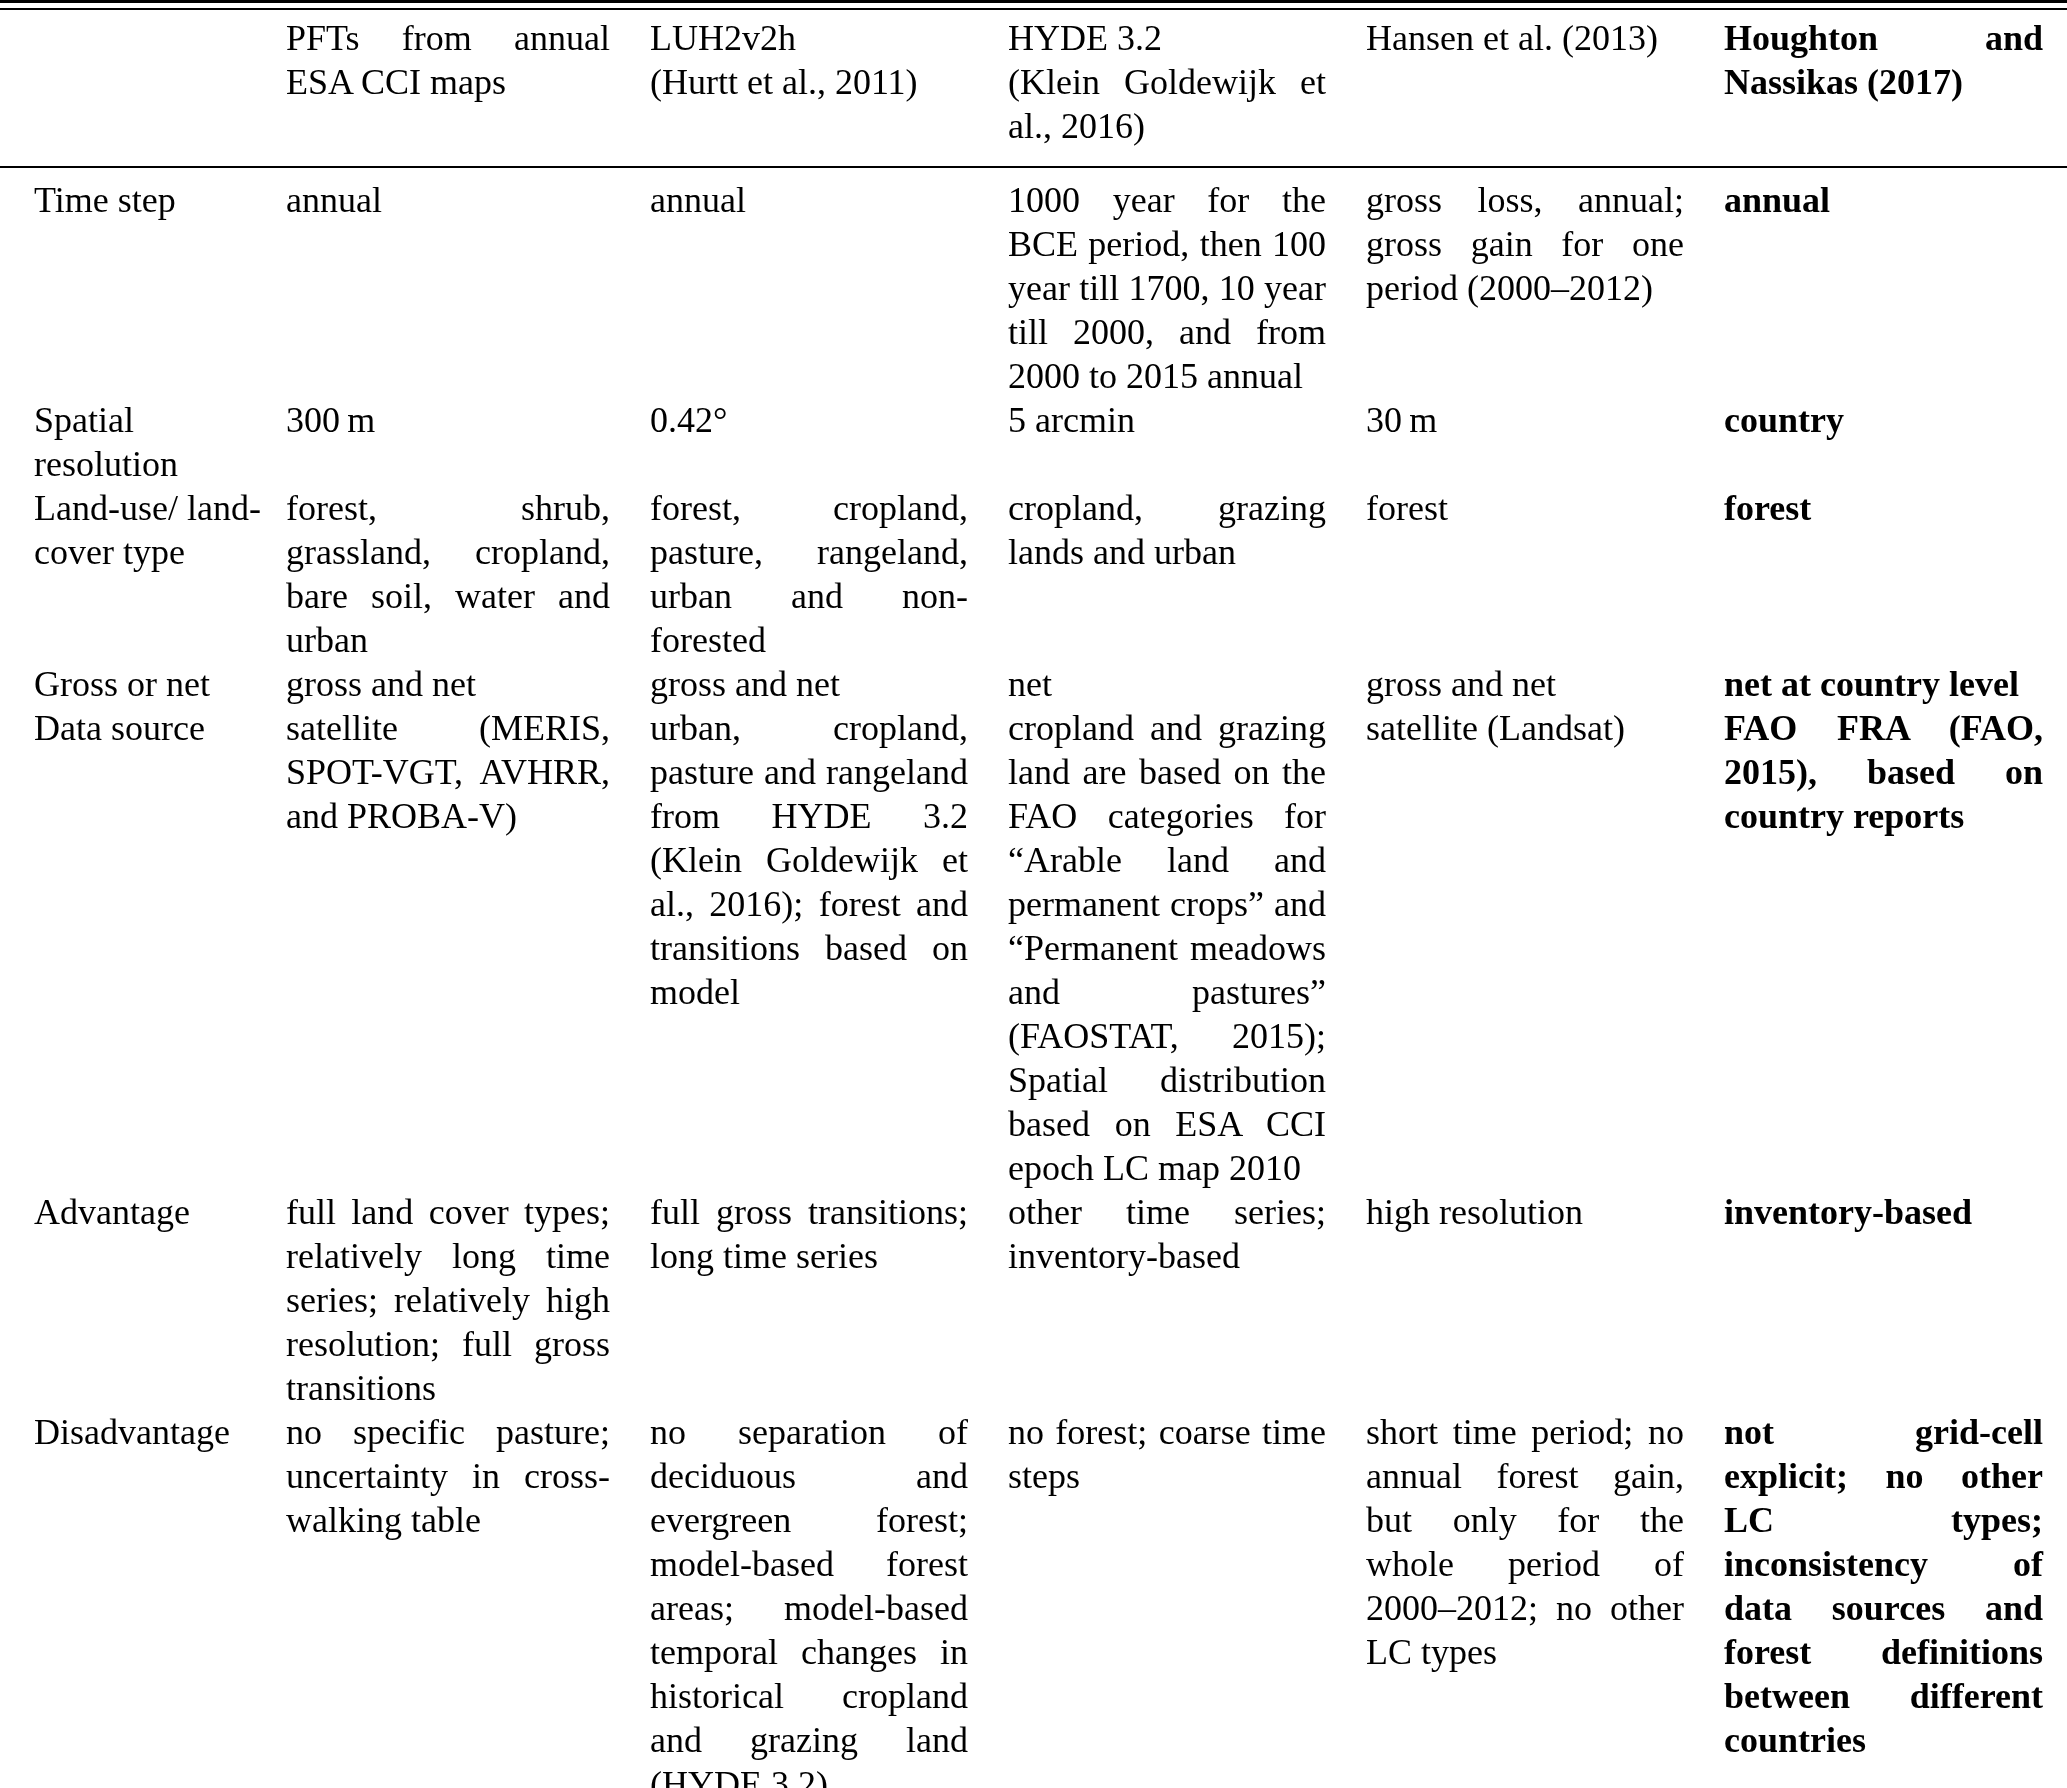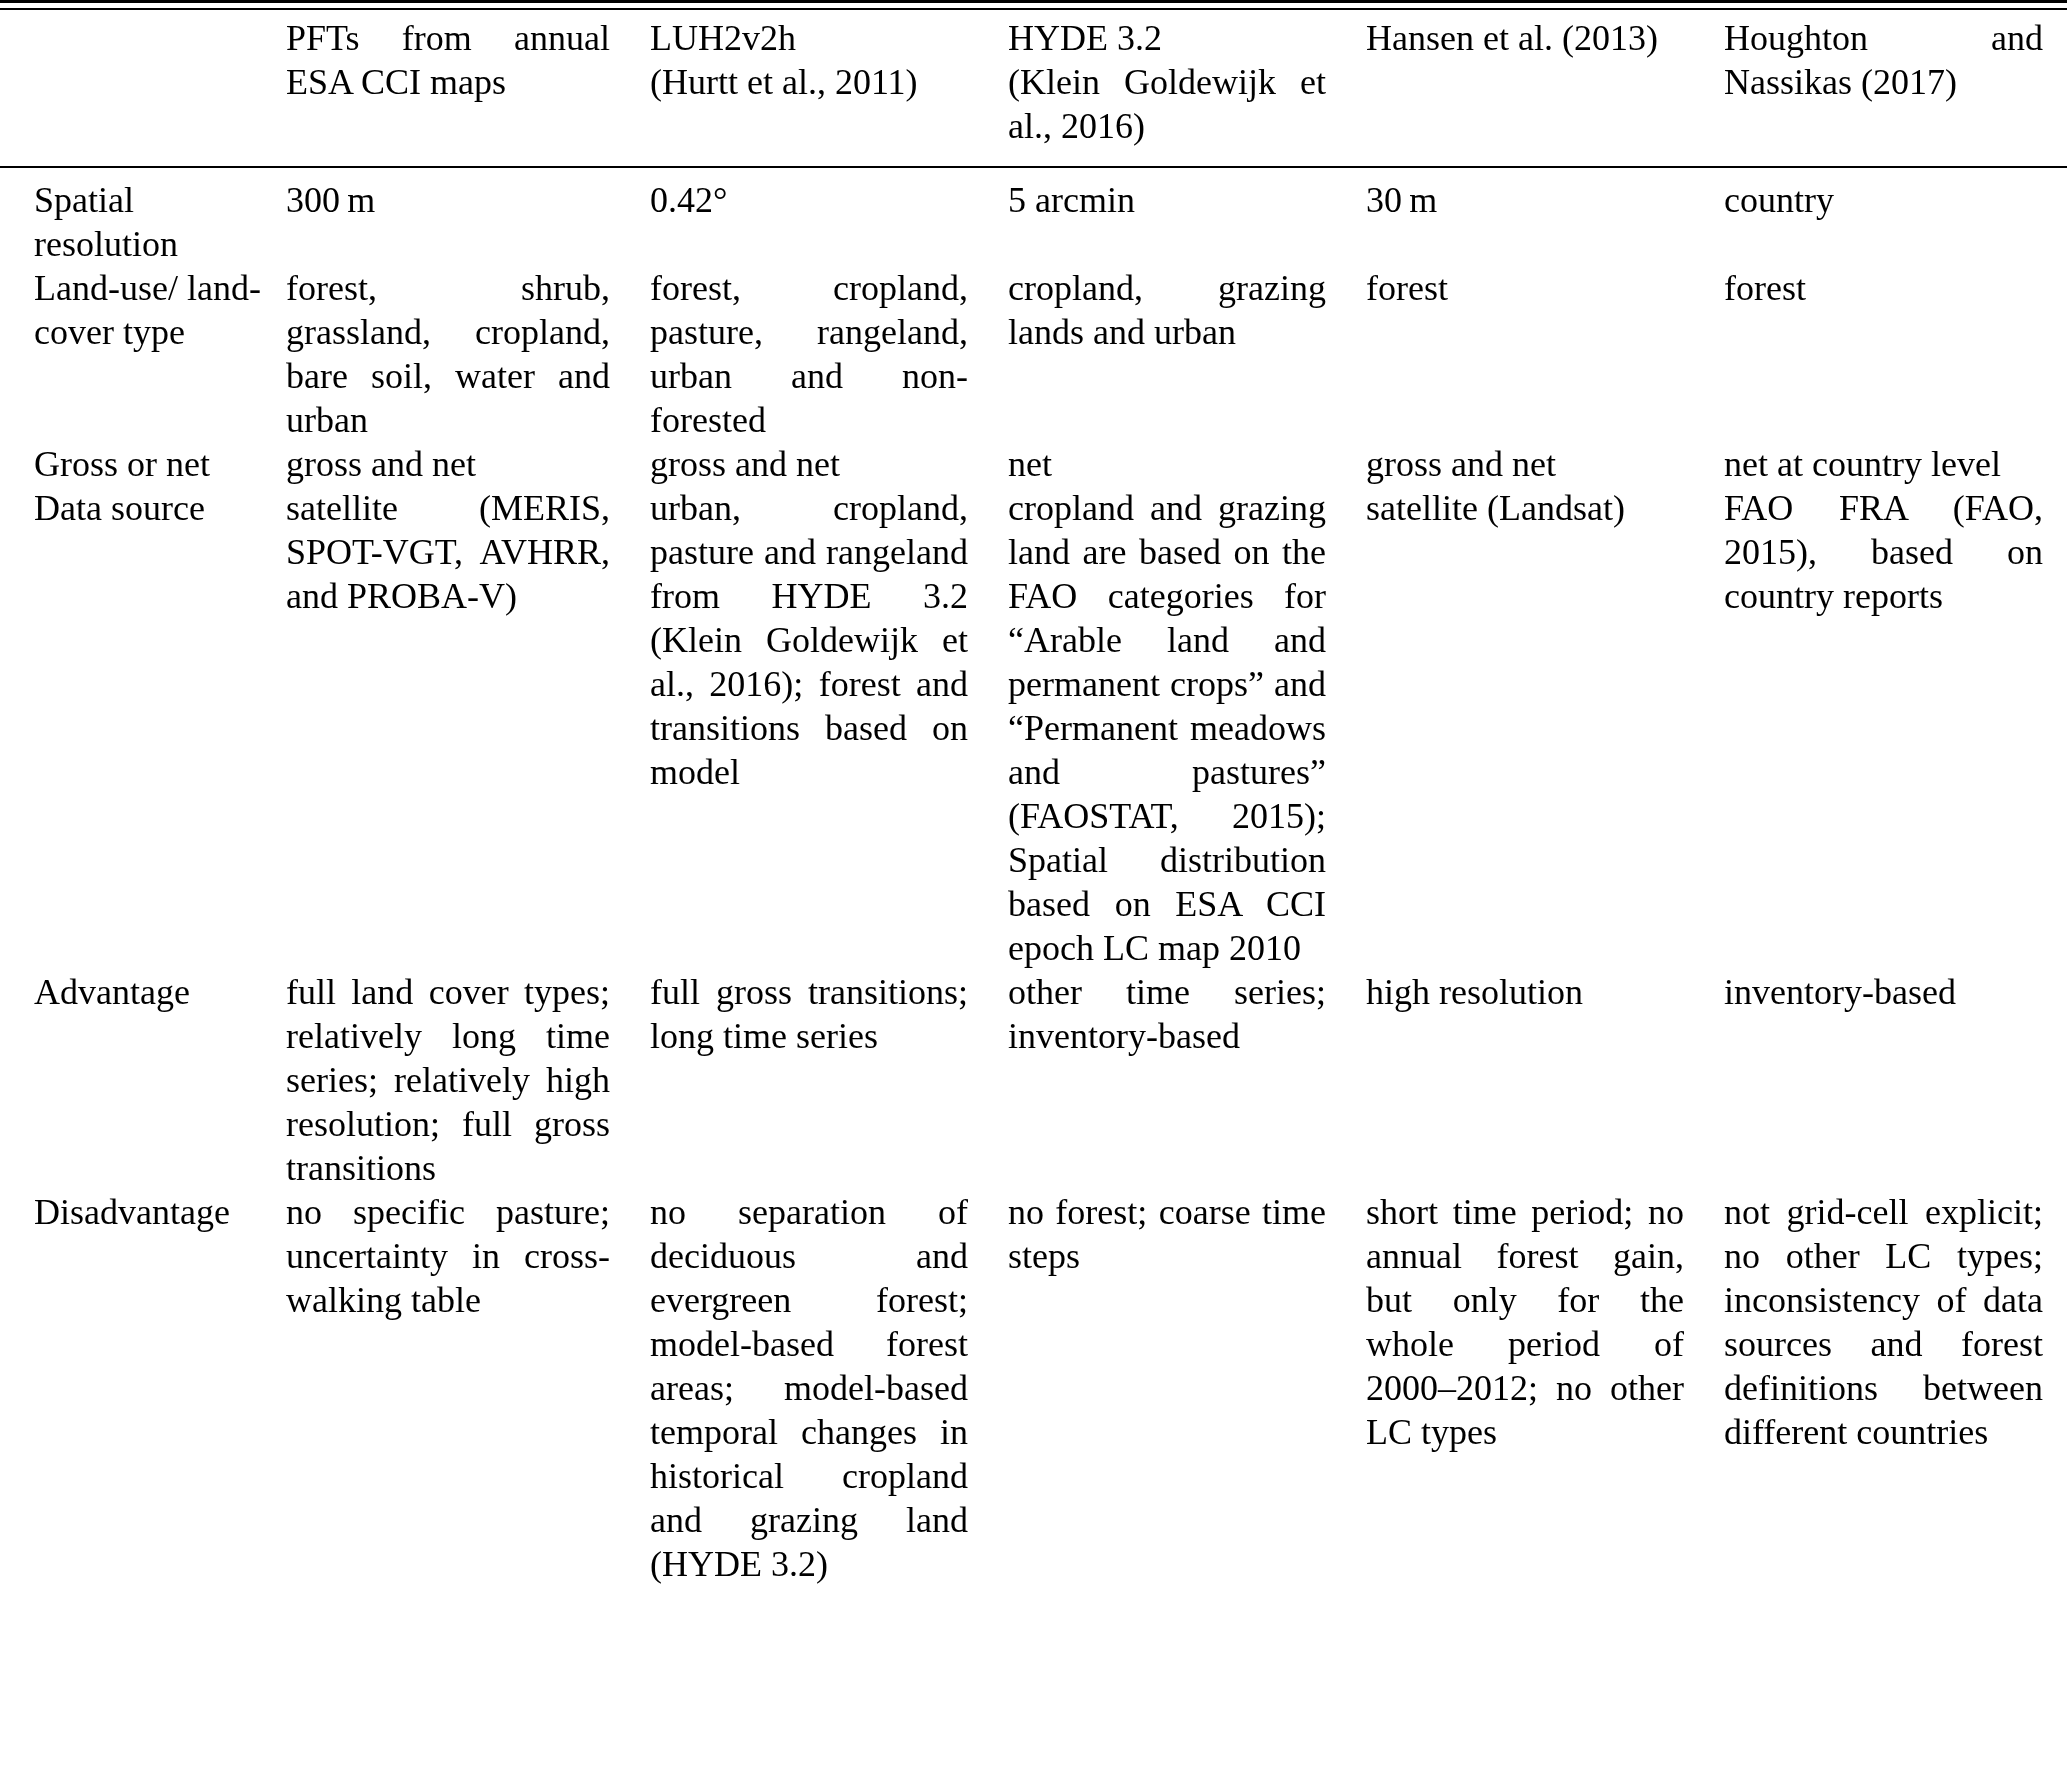--- a/index.html
+++ b/index.html
@@ -39,21 +39,21 @@
     vertical-align: top;
     font-weight: normal;
     text-align: justify;
     padding: 0 40px 0 0;
   }
   th.label-col, td.label-col {
     padding-left: 34px;
     padding-right: 24px;
     text-align: left;
   }
-  td.last-col, th.last-col { padding-right: 24px; }
+  td.last-col, th.last-col { padding-right: 24px; font-weight: bold; }
 
   thead th {
     border-bottom: 2px solid #000;
     padding-top: 6px;
     padding-bottom: 18px;
     text-align: justify;
   }
   thead th .col-title, thead th .col-ref { text-align: justify; }
   tbody tr:first-child td { padding-top: 10px; }
   tbody tr:last-child td { padding-bottom: 14px; }
@@ -92,20 +92,28 @@
           <div class="col-title">Hansen et al. (2013)</div>
           <div class="col-ref"></div>
         </th>
         <th class="last-col">
           <div class="col-title">Houghton and Nassikas (2017)</div>
           <div class="col-ref"></div>
         </th>
       </tr>
     </thead>
     <tbody>
+      <tr>
+        <td class="label-col">Time step</td>
+        <td>annual</td>
+        <td>annual</td>
+        <td>1000 year for the BCE period, then 100 year till 1700, 10 year till 2000, and from 2000 to 2015 annual</td>
+        <td>gross loss, annual; gross gain for one period (2000–2012)</td>
+        <td class="last-col">annual</td>
+      </tr>
       <tr>
         <td class="label-col">Spatial resolution</td>
         <td>300 m</td>
         <td>0.42°</td>
         <td>5 arcmin</td>
         <td>30 m</td>
         <td class="last-col">country</td>
       </tr>
       <tr>
         <td class="label-col">Land-use/ land-cover type</td>

